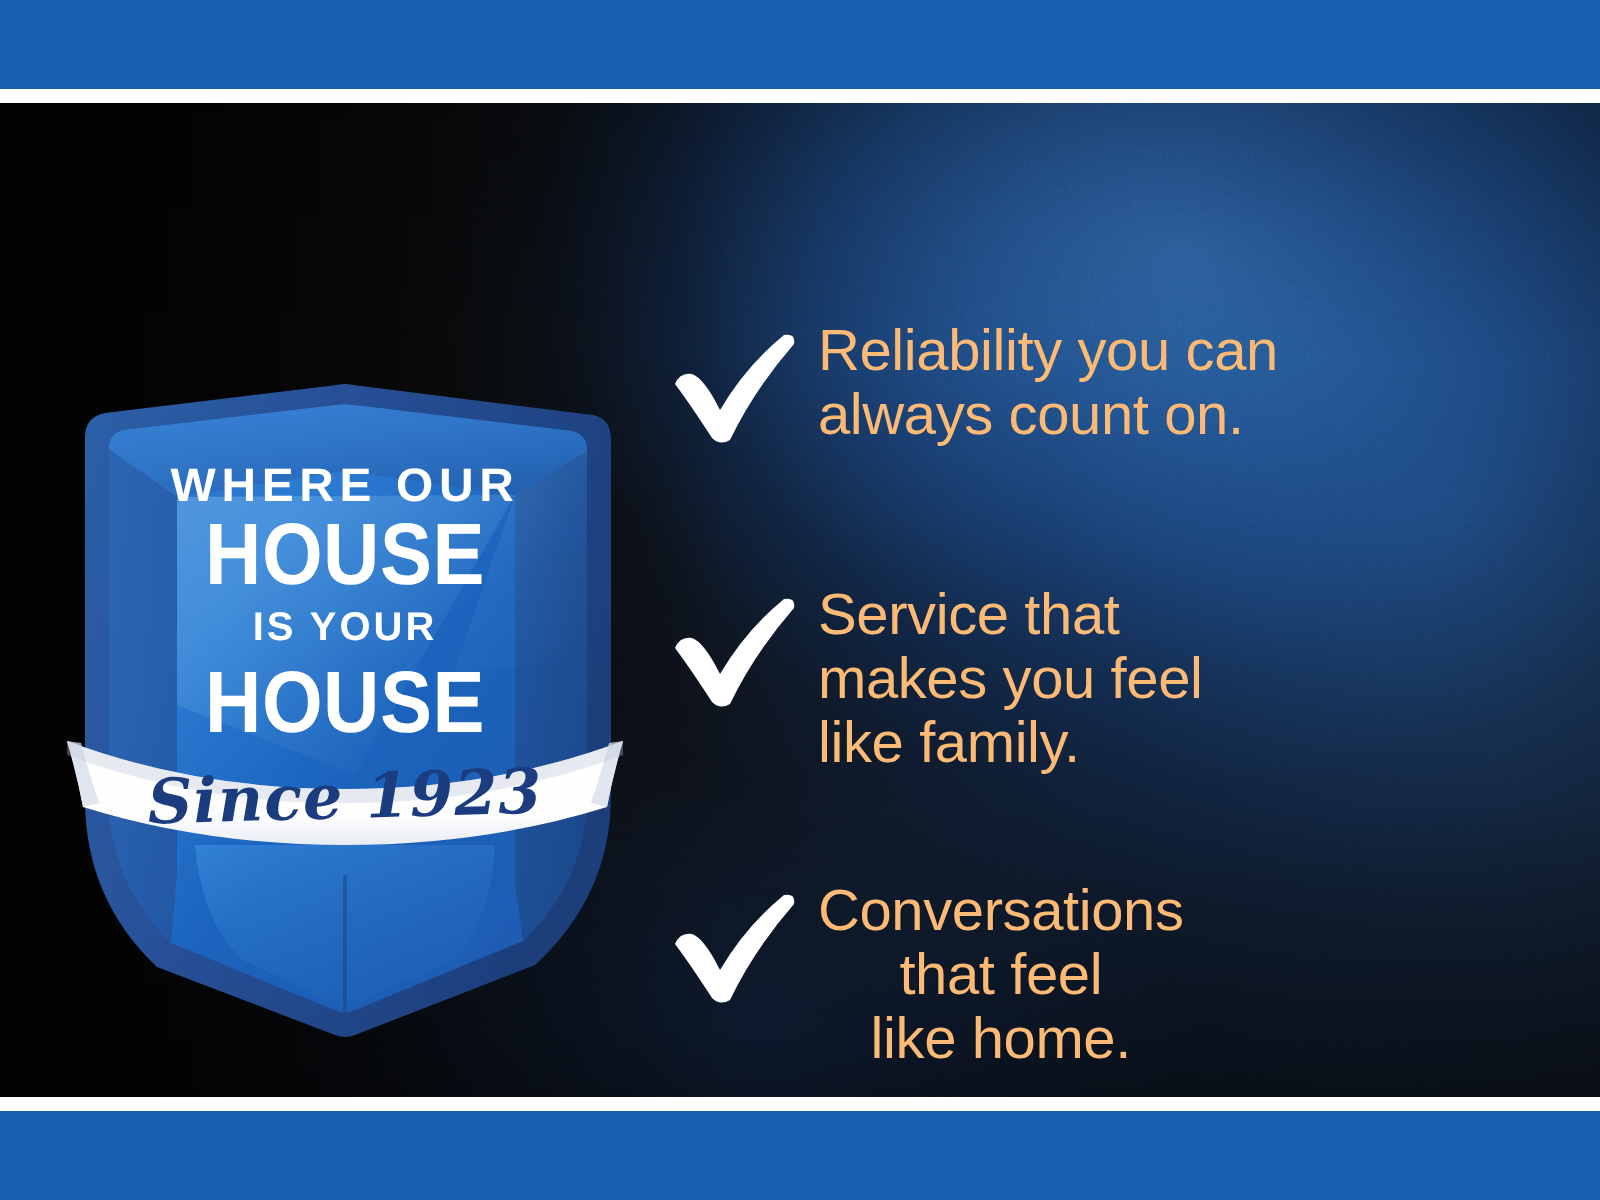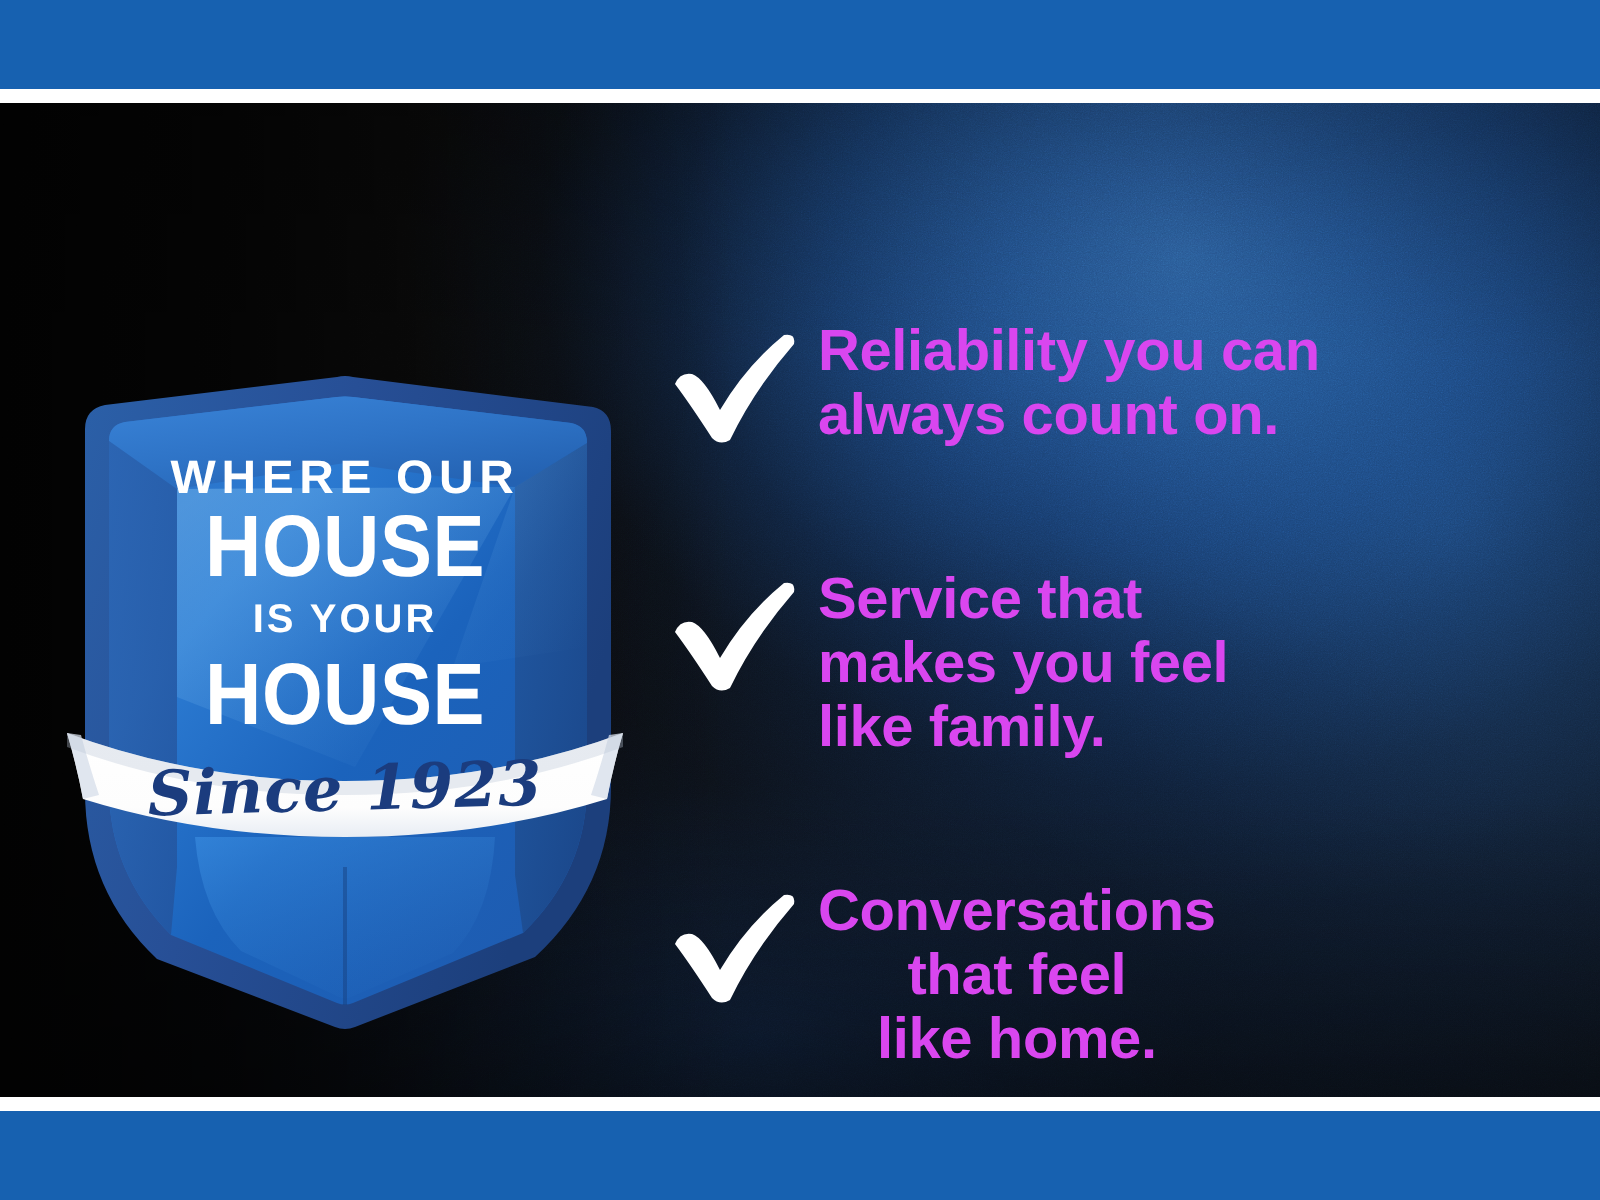--- a/index.html
+++ b/index.html
@@ -74,21 +74,21 @@
   }
   
   #grain {
     position:absolute; left:-20px; top:-20px; width:1680px; height:1060px;
     opacity:0.40;
     mix-blend-mode:overlay;
   }
 
   
   #emblem {
-    position:absolute; left:55px; top:264px;
+    position:absolute; left:55px; top:272px;
     width:580px; height:680px;
   }
   #emblem svg { display:block; width:580px; height:680px; overflow:visible; }
 
   .emb-text {
     position:absolute;
     width:100%; text-align:center;
     color:#ffffff;
     font-family:"Liberation Sans", sans-serif;
     font-weight:bold;
@@ -131,34 +131,34 @@
   #benefits {
     position:absolute; left:668px; top:185px;
     width:880px; height:840px;
   }
   .benefit {
     position:absolute;
     display:flex; align-items:flex-start;
     left:0;
   }
   #benefit-0 { top:30px; }
-  #benefit-1 { top:278px; }
+  #benefit-1 { top:294px; }
   #benefit-2 { top:590px;text-align:center; }
 
   .check-wrap {
     flex:0 0 auto;
     width:150px;
     padding-top:14px;
   }
   .check-wrap svg { display:block; width:130px; height:112px; }
 
   .benefit-text {
-    color:#d946ef;
+    color:#fdba74;
     font-family:"Liberation Sans", sans-serif;
-    font-weight:bold;
+    font-weight:normal;
     font-size:58px;
     line-height:1.10;
     letter-spacing:-0.4px;
     white-space:pre-line;
     padding-top:0px;
   }
 </style>
 </head>
 <body>
 

